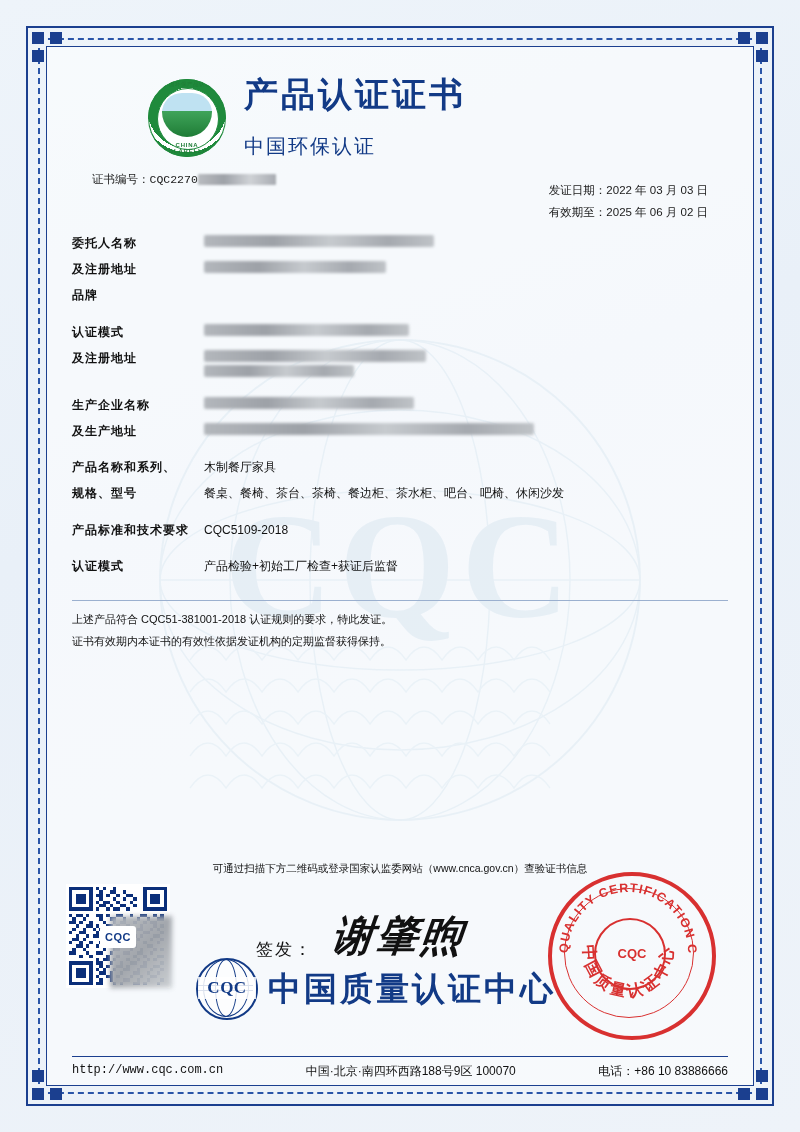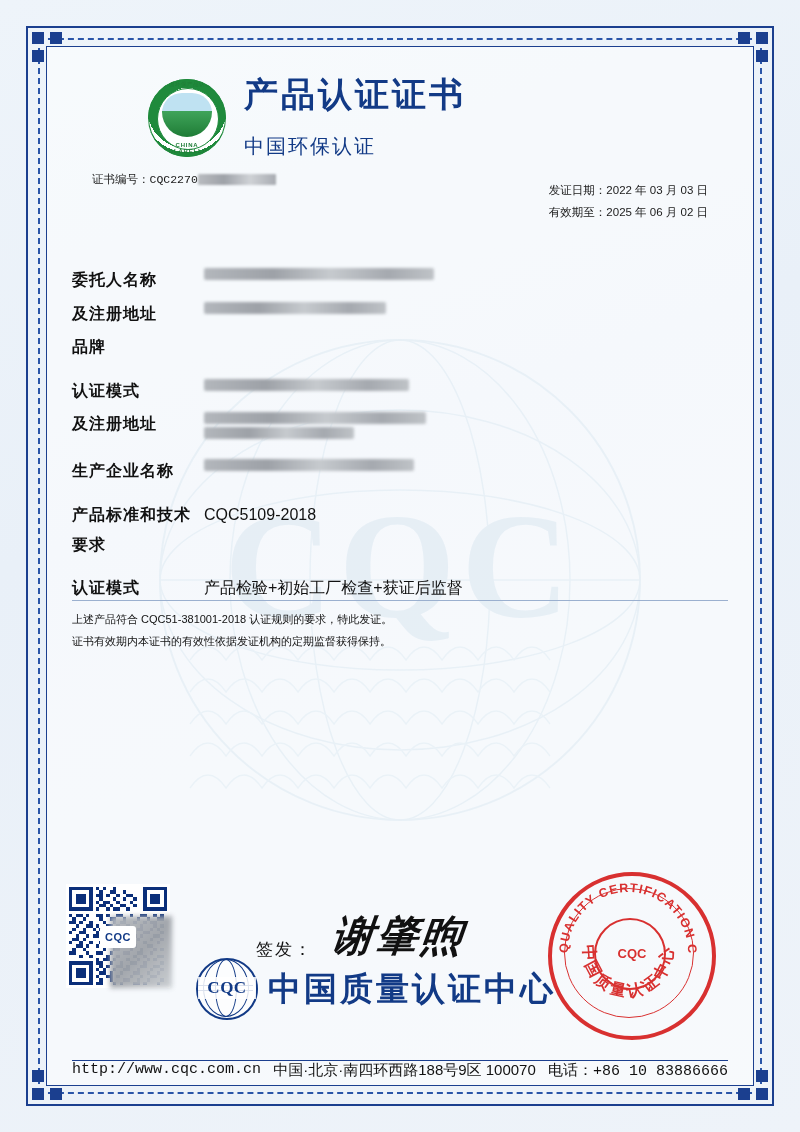--- a/index.html
+++ b/index.html
@@ -97,21 +97,21 @@
   }
   .meta-left{position:absolute;left:0;top:0;font-family:Liberation Mono, monospace;}
   .meta-right{position:absolute;right:0;top:8px;text-align:center;line-height:1.9;}
   .redact{
     display:inline-block;vertical-align:-2px;height:11px;
     background:linear-gradient(90deg,#b9bcc0,#9ea2a8,#cfd2d6,#a8acb2);
     filter:blur(1.1px);border-radius:1px;
   }
 
   
-  .fields{position:absolute;left:72px;top:232px;right:72px;font-size:16px;color:#111;margin-top:33px;}
+  .fields{position:absolute;left:72px;top:232px;right:72px;font-size:12px;color:#111;}
   .row{display:flex;margin-bottom:4px;}
   .row .lbl{width:132px;flex:0 0 132px;font-weight:bold;letter-spacing:1px;line-height:1.85;}
   .row .val{flex:1;line-height:1.85;}
   .grp{margin-bottom:14px;}
   .blurline{
     display:block;height:12px;margin:3px 0;
     background:linear-gradient(90deg,#b3b7bc 0%,#9da1a7 30%,#c6cace 55%,#a5a9af 80%,#bfc3c7 100%);
     filter:blur(1.4px);border-radius:2px;
   }
 
@@ -184,27 +184,27 @@
     position:absolute;left:42px;top:42px;width:68px;height:68px;border:2.5px solid #d6201f;border-radius:50%;
   }
   .seal .code{
     position:absolute;left:0;top:70px;width:160px;text-align:center;
     font-size:13px;font-weight:bold;
   }
 
   
   .footer{
     position:absolute;left:72px;right:72px;bottom:52px;
-    border-top:1.5px solid #1b3f8f;
+    border-top:1.5px solid #1b3f8f;padding-top:6px;
     display:flex;justify-content:space-between;
-    font-size:15px;color:#111;
+    font-size:12px;color:#111;
     font-family:"Liberation Mono","DejaVu Sans Mono",monospace;
   }
   .footer .mid{font-family:"Liberation Sans",sans-serif;}
-  .footer .right{font-family:Liberation Mono, monospace;}
+  .footer .right{font-family:Liberation Sans, sans-serif;}
 </style>
 </head>
 <body>
 
 <div class="page">
 
   <div class="frame-outer"></div>
   <div class="frame-dash"></div>
   <div class="frame-inner"></div>
 
@@ -313,22 +313,38 @@
       </div>
     </div>
 
     <div class="grp">
       <div class="row">
         <div class="lbl">生产企业名称</div>
         <div class="val">
           <span class="blurline" style="width:210px"></span>
         </div>
       </div>
-    </div>
-
+      <div class="row">
+        <div class="lbl">及生产地址</div>
+        <div class="val">
+          <span class="blurline" style="width:330px"></span>
+        </div>
+      </div>
+    </div>
+
+    <div class="grp">
+      <div class="row">
+        <div class="lbl">产品名称和系列、</div>
+        <div class="val">木制餐厅家具</div>
+      </div>
+      <div class="row">
+        <div class="lbl">规格、型号</div>
+        <div class="val">餐桌、餐椅、茶台、茶椅、餐边柜、茶水柜、吧台、吧椅、休闲沙发</div>
+      </div>
+    </div>
 
     <div class="grp">
       <div class="row">
         <div class="lbl">产品标准和技术要求</div>
         <div class="val">CQC5109-2018</div>
       </div>
     </div>
 
     <div class="grp">
       <div class="row">
@@ -336,20 +352,21 @@
         <div class="val">产品检验+初始工厂检查+获证后监督</div>
       </div>
     </div>
   </div>
 
   <div class="statement">
     <div>上述产品符合 CQC51-381001-2018 认证规则的要求，特此发证。</div>
     <div>证书有效期内本证书的有效性依据发证机构的定期监督获得保持。</div>
   </div>
 
+  <div class="verify">可通过扫描下方二维码或登录国家认监委网站（www.cnca.gov.cn）查验证书信息</div>
 
   <div class="qr">
     <svg width="98" height="98" viewBox="0 0 29 29" shape-rendering="crispEdges">
       <rect width="29" height="29" fill="#ffffff"></rect>
       <g fill="#0b2f7a">
         <rect x="0" y="0" width="7" height="1"></rect>
           <rect x="0" y="6" width="7" height="1"></rect>
         <rect x="0" y="0" width="1" height="7"></rect>
           <rect x="6" y="0" width="1" height="7"></rect>
         <rect x="2" y="2" width="3" height="3"></rect>

